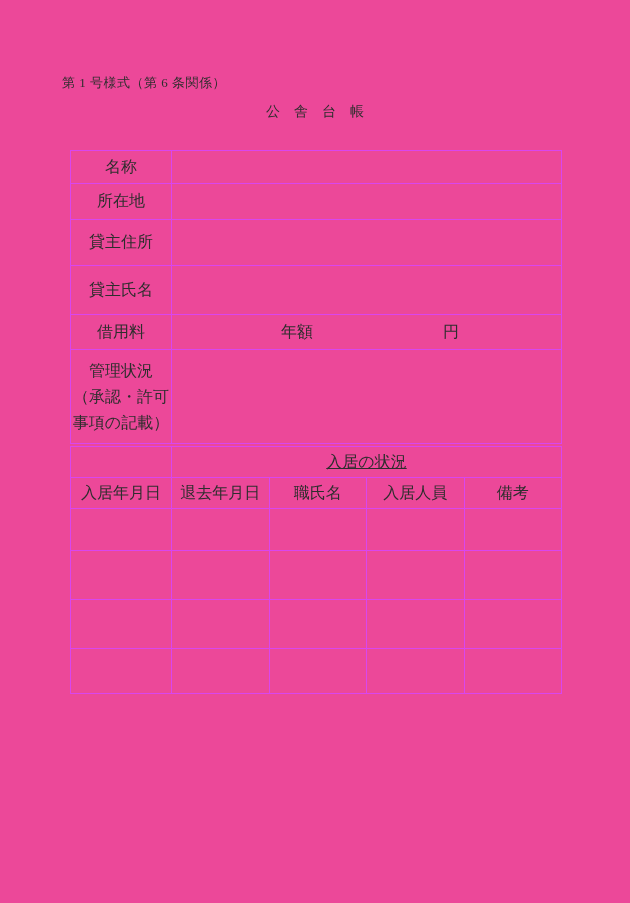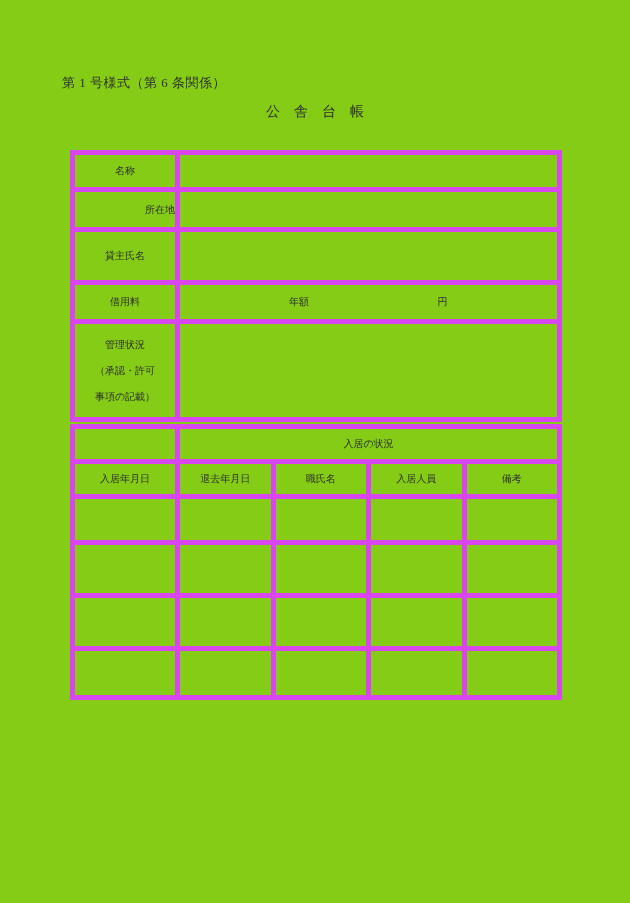--- a/index.html
+++ b/index.html
@@ -4,21 +4,21 @@
 <style>
   html, body {
     margin: 0;
     padding: 0;
     background: #e8e8e8;
   }
   .page {
     position: relative;
     width: 630px;
     height: 903px;
-    background: #84cc16;
+    background: #ec4899;
     font-family: "Liberation Serif", "DejaVu Serif", serif;
     color: #2e2e2e;
     overflow: hidden;
   }
   .form-number {
     position: absolute;
     left: 62px;
     top: 74px;
     font-size: 13px;
     letter-spacing: 0.5px;
@@ -38,41 +38,41 @@
     left: 70px;
     top: 150px;
     width: 492px;
   }
   table {
     border-collapse: collapse;
     width: 492px;
     table-layout: fixed;
   }
   td {
-    border: 5px solid #d946ef;
-    font-size: 10px;
+    border: 1px solid #d946ef;
+    font-size: 16px;
     padding: 0;
     text-align: center;
     vertical-align: middle;
     overflow: hidden;
   }
   .occupancy-table {
     margin-top: 2px;
   }
   .label-col { width: 100px; }
   .r-name td        { height: 32px; }
-  .r-location td    { height: 35px; text-align: right; }
+  .r-location td    { height: 35px; }
   .r-structure td   { height: 35px; }
   .r-area td        { height: 35px; }
   .r-lender-addr td { height: 45px; }
   .r-lender-name td { height: 48px; }
   .r-rental td      { height: 34px; }
   .r-mgmt td        { height: 93px; }
   .r-resfee td      { height: 40px; }
-  .r-occ-title td   { height: 30px; }
+  .r-occ-title td   { height: 30px; text-decoration: underline; }
   .r-occ-head td    { height: 30px; }
   .r-data1 td       { height: 41px; }
   .r-data2 td       { height: 48px; }
   .r-data3 td       { height: 48px; }
   .r-data4 td       { height: 44px; }
   .fee-cell {
     text-align: left;
   }
   .fee-cell .period {
     display: inline-block;
@@ -99,20 +99,24 @@
   <div class="tables">
 
     <table class="property-table">
       <tbody>
           <tr class="r-name">
         <td class="label-col">名称</td>
         <td></td>
       </tr>
       <tr class="r-location">
         <td class="label-col">所在地</td>
+        <td></td>
+      </tr>
+      <tr class="r-lender-addr">
+        <td class="label-col">貸主住所</td>
         <td></td>
       </tr>
       <tr class="r-lender-name">
         <td class="label-col">貸主氏名</td>
         <td></td>
       </tr>
       <tr class="r-rental">
         <td class="label-col">借用料</td>
         <td class="fee-cell">
           <span class="period">年額</span>

